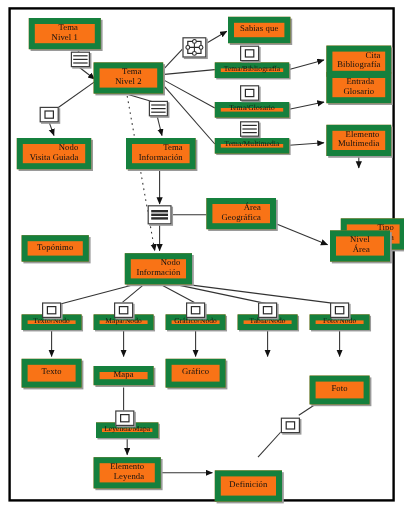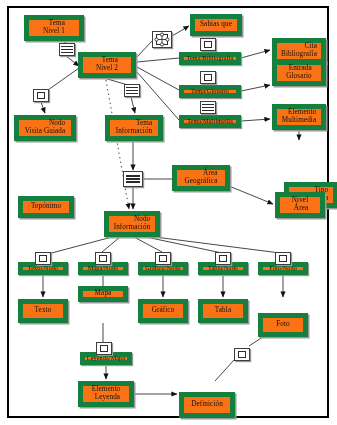--- a/index.html
+++ b/index.html
@@ -188,23 +188,22 @@
 Multimedia</div>
   <div class="node" style="left:172px;top:165px;width:58px;height:26px;">Área
 Geográfica</div>
   <div class="node" style="left:275px;top:192px;width:50px;height:26px;">Nivel
 Área</div>
   <div class="node" style="left:18px;top:196px;width:56px;height:22px;">Topónimo</div>
   <div class="node" style="left:104px;top:211px;width:56px;height:26px;">Nodo
 Información</div>
 
   <div class="node" style="left:18px;top:299px;width:50px;height:24px;">Texto</div>
-  <div class="node" style="left:78px;top:286px;width:50px;height:16px;">Mapa</div>
+  <div class="node" style="left:78px;top:305px;width:50px;height:16px;">Mapa</div>
   <div class="node" style="left:138px;top:299px;width:50px;height:24px;">Gráfico</div>
-  <div class="node" style="left:198px;top:299px;width:50px;height:24px;">Tabla</div>
   <div class="node" style="left:258px;top:299px;width:50px;height:24px;margin-top:14px;">Foto</div>
 
   <div class="node" style="left:78px;top:381px;width:56px;height:26px;">Elemento
 Leyenda</div>
   <div class="node" style="left:179px;top:392px;width:56px;height:26px;">Definición</div>
 
   <div class="node assoc" style="left:179px;top:52px;width:62px;height:13px;">Tema/Bibliografía</div>
   <div class="node assoc" style="left:179px;top:85px;width:62px;height:13px;">Tema/Glosario</div>
   <div class="node assoc" style="left:179px;top:115px;width:62px;height:13px;">Tema/Multimedia</div>
 

